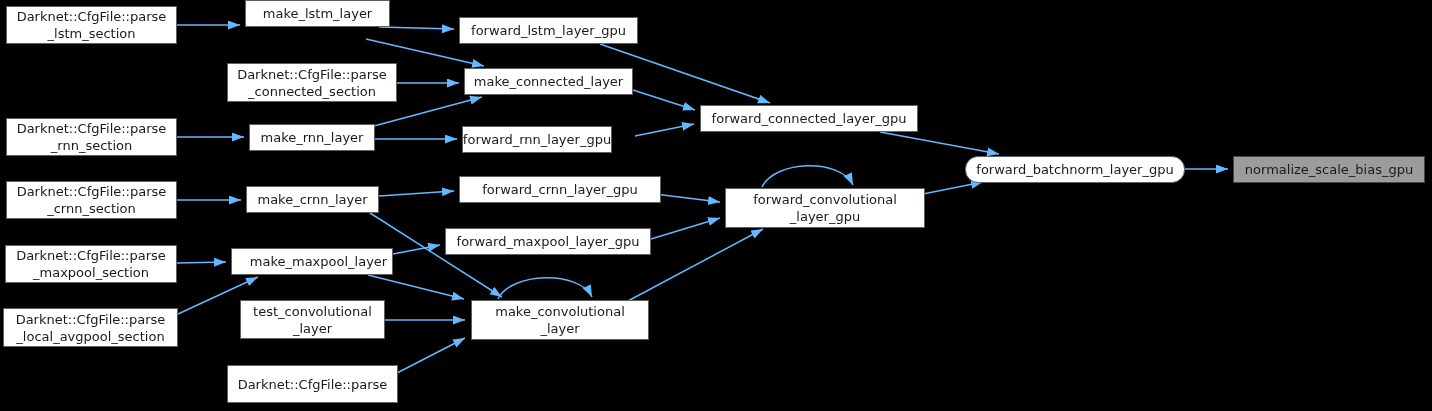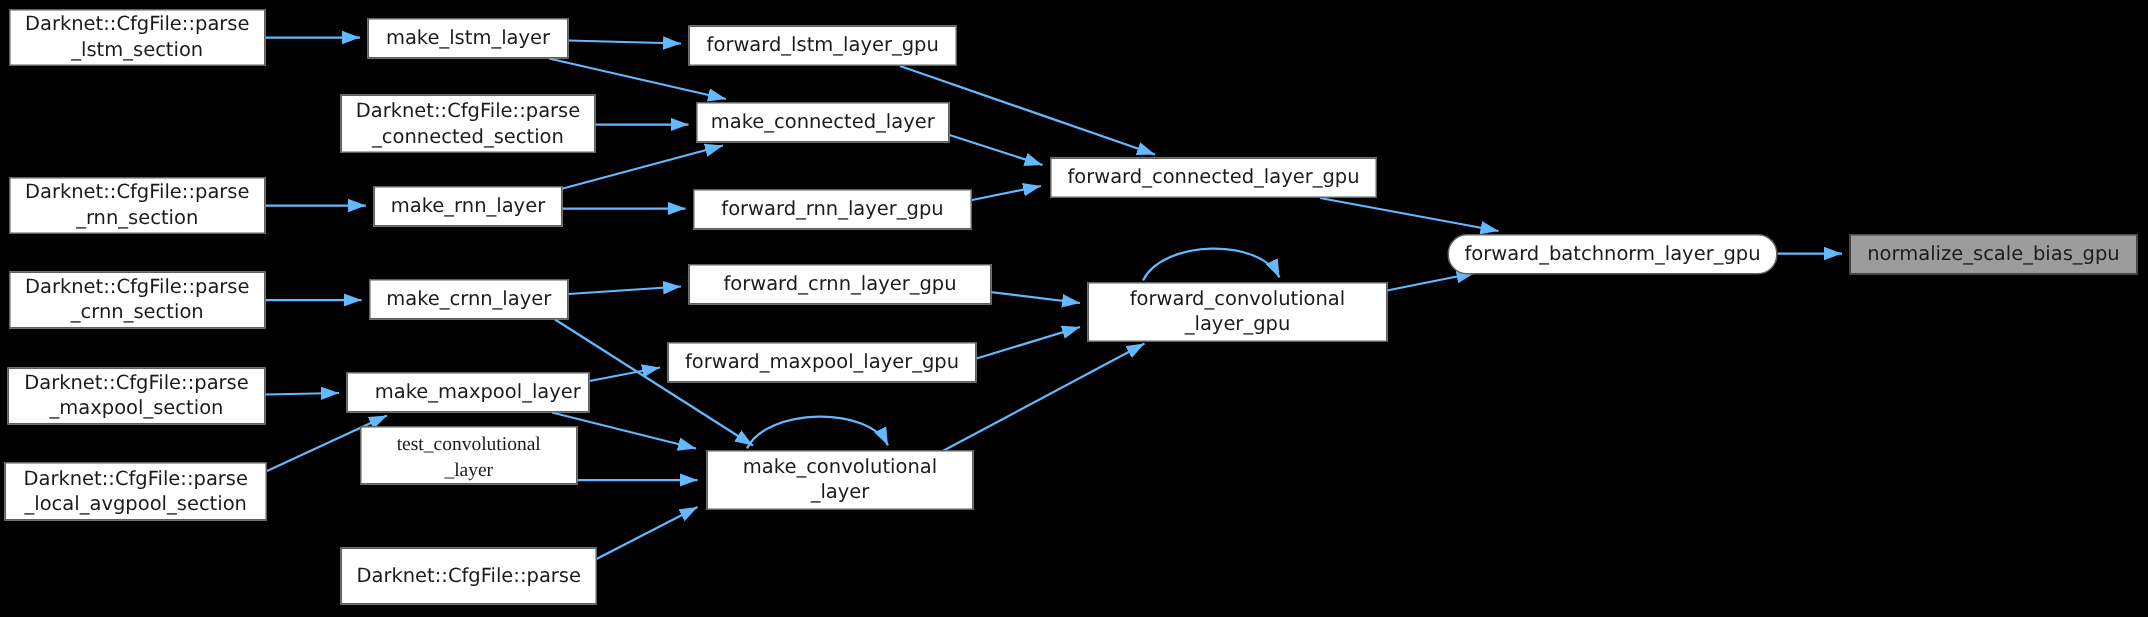--- a/index.html
+++ b/index.html
@@ -89,41 +89,41 @@
         <path d="M 397 373 L 465 338" class="edge" marker-end="url(#arrow)"></path>
         <path d="M 498 299 C 511 272, 579 270, 592 297" class="edge" marker-end="url(#arrow)"></path>
         <path d="M 626 302 L 763 229" class="edge" marker-end="url(#arrow)"></path>
       </g>
   </svg>
   <div>
       <div class="node" style="left: 6px; top: 6px; width: 171px; height: 38px;">
         <span>Darknet::CfgFile::parse</span>
         <span>_lstm_section</span>
       </div>
-      <div class="node" style="left: 245px; top: 12px; width: 134px; height: 27px;">
+      <div class="node" style="left: 245px; top: 0; width: 145px; height: 27px;">
         <span>make_lstm_layer</span>
       </div>
       <div class="node" style="left: 459px; top: 17px; width: 179px; height: 27px;">
         <span>forward_lstm_layer_gpu</span>
       </div>
       <div class="node" style="left: 227px; top: 63px; width: 170px; height: 39px;">
         <span>Darknet::CfgFile::parse</span>
         <span>_connected_section</span>
       </div>
       <div class="node" style="left: 464px; top: 68px; width: 169px; height: 27px;">
         <span>make_connected_layer</span>
       </div>
       <div class="node" style="left: 6px; top: 118px; width: 171px; height: 38px;">
         <span>Darknet::CfgFile::parse</span>
         <span>_rnn_section</span>
       </div>
       <div class="node" style="left: 249px; top: 124px; width: 126px; height: 27px;">
         <span>make_rnn_layer</span>
       </div>
-      <div class="node" style="left: 462px; top: 126px; width: 186px; height: 27px;">
+      <div class="node" style="left: 462px; top: 126px; width: 150px; height: 27px;">
         <span>forward_rnn_layer_gpu</span>
       </div>
       <div class="node" style="left: 700px; top: 105px; width: 218px; height: 27px;">
         <span>forward_connected_layer_gpu</span>
       </div>
       <div class="node" style="left: 6px; top: 181px; width: 171px; height: 38px;">
         <span>Darknet::CfgFile::parse</span>
         <span>_crnn_section</span>
       </div>
       <div class="node" style="left: 246px; top: 186px; width: 133px; height: 27px;">
@@ -149,21 +149,21 @@
       <div class="node" style="left: 231px; top: 248px; width: 162px; height: 27px; padding-left: 13px;">
         <span>make_maxpool_layer</span>
       </div>
       <div class="node" style="left: 445px; top: 228px; width: 206px; height: 27px;">
         <span>forward_maxpool_layer_gpu</span>
       </div>
       <div class="node" style="left: 3px; top: 308px; width: 175px; height: 39px;">
         <span>Darknet::CfgFile::parse</span>
         <span>_local_avgpool_section</span>
       </div>
-      <div class="node" style="left: 240px; top: 284px; width: 145px; height: 39px; font-family: Liberation Serif, serif;">
+      <div class="node" style="left: 240px; top: 300px; width: 145px; height: 39px;">
         <span>test_convolutional</span>
         <span>_layer</span>
       </div>
       <div class="node" style="left: 471px; top: 300px; width: 178px; height: 40px;">
         <span>make_convolutional</span>
         <span>_layer</span>
       </div>
       <div class="node" style="left: 227px; top: 365px; width: 171px; height: 38px;">
         <span>Darknet::CfgFile::parse</span>
       </div>

